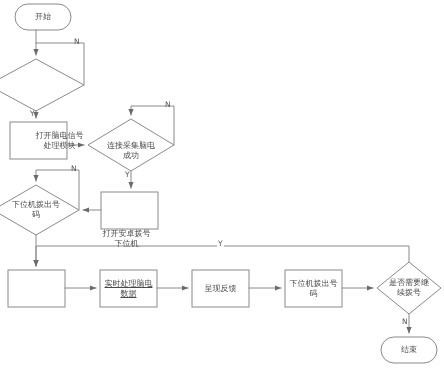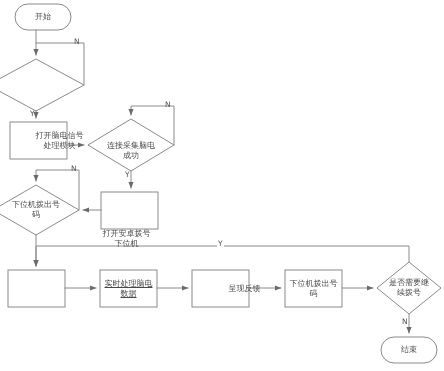--- a/index.html
+++ b/index.html
@@ -125,21 +125,21 @@
 
   <div class="node-label" style="left:105px; top:136px; width:52px; height:30px;">连接采集脑电成功</div>
 
   <div class="node-label" style="left:100px; top:192px; width:53px; height:37px;margin-top:28px;">打开安卓拨号下位机</div>
 
   <div class="node-label" style="left:10px; top:196px; width:52px; height:28px;">下位机拨出号码</div>
 
 
   <div class="node-label" style="left:104px; top:270px; width:49px; height:37px;text-decoration:underline;">实时处理脑电数据</div>
 
-  <div class="node-label" style="left:194px; top:270px; width:53px; height:37px;margin-left:24px;">呈现反馈</div>
+  <div class="node-label" style="left:194px; top:270px; width:53px; height:37px;">呈现反馈</div>
 
   <div class="node-label" style="left:288px; top:270px; width:51px; height:37px;">下位机拨出号码</div>
 
   <div class="node-label" style="left:381px; top:337px; width:56px; height:26px;">结束</div>
 
   <div class="node-label" style="left:386px; top:274px; width:46px; height:28px;">是否需要继续拨号</div>
 
   <div class="edge-label" style="left:74px; top:38px;">N</div>
 
   <div class="edge-label" style="left:30px; top:110px;">Y</div>

